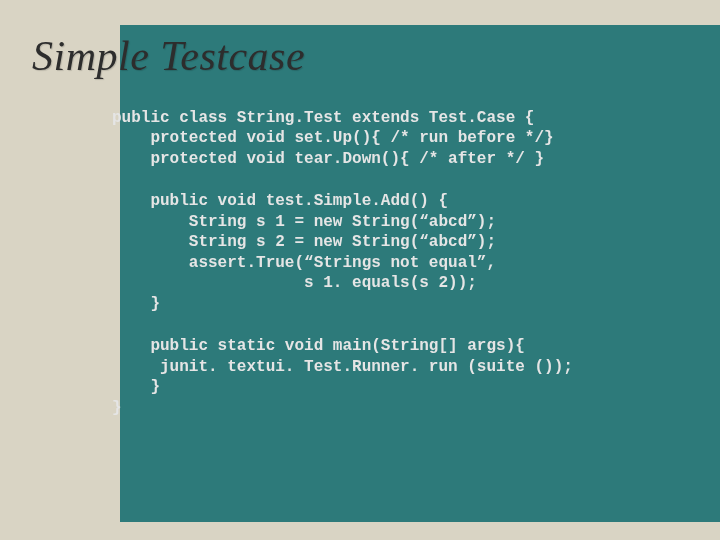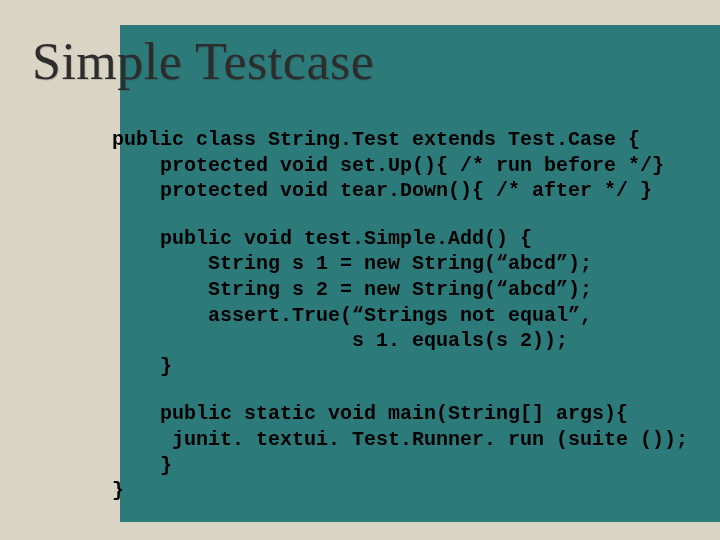--- a/index.html
+++ b/index.html
@@ -29,32 +29,33 @@
     width: 100%; height: 18px;
     background: #d9d4c4;
     z-index: 1;
   }
   .content {
     position: relative;
     z-index: 2;
     padding: 32px 0 0 32px;
   }
   .slide-title {
-    font-size: 52px;
+    font-size: 42px;
     font-weight: normal;
     color: #2d2d2d;
-    margin-bottom: 36px;
+    margin-bottom: 28px;
     letter-spacing: 0.5px;
     text-shadow: 1px 1px 1px rgba(0,0,0,0.15);
+    font-style: italic;
   }
   .code-block {
     font-family: 'Courier New', Courier, monospace;
-    font-size: 20px;
+    font-size: 16px;
     font-weight: bold;
-    color: #000000;
+    color: #e5e5e5;
     line-height: 1.28;
     white-space: pre;
     padding-left: 80px;
   }
   .para-gap {
     height: 22px;
   }
 </style>
 </head>
 <body>

